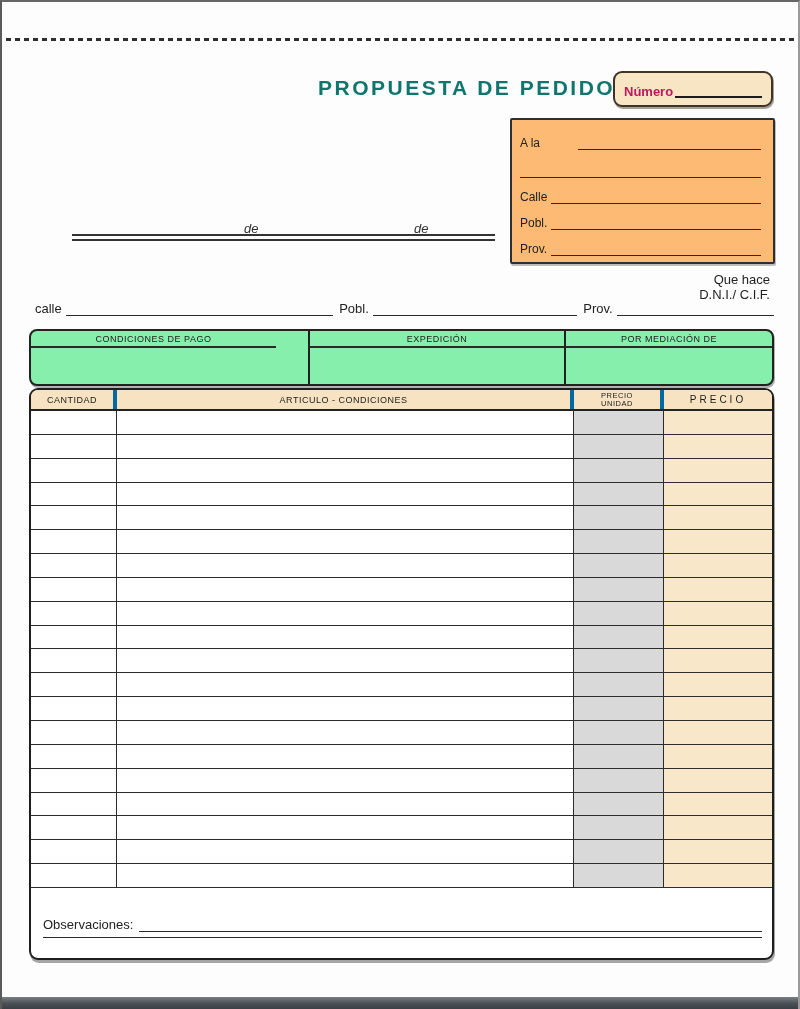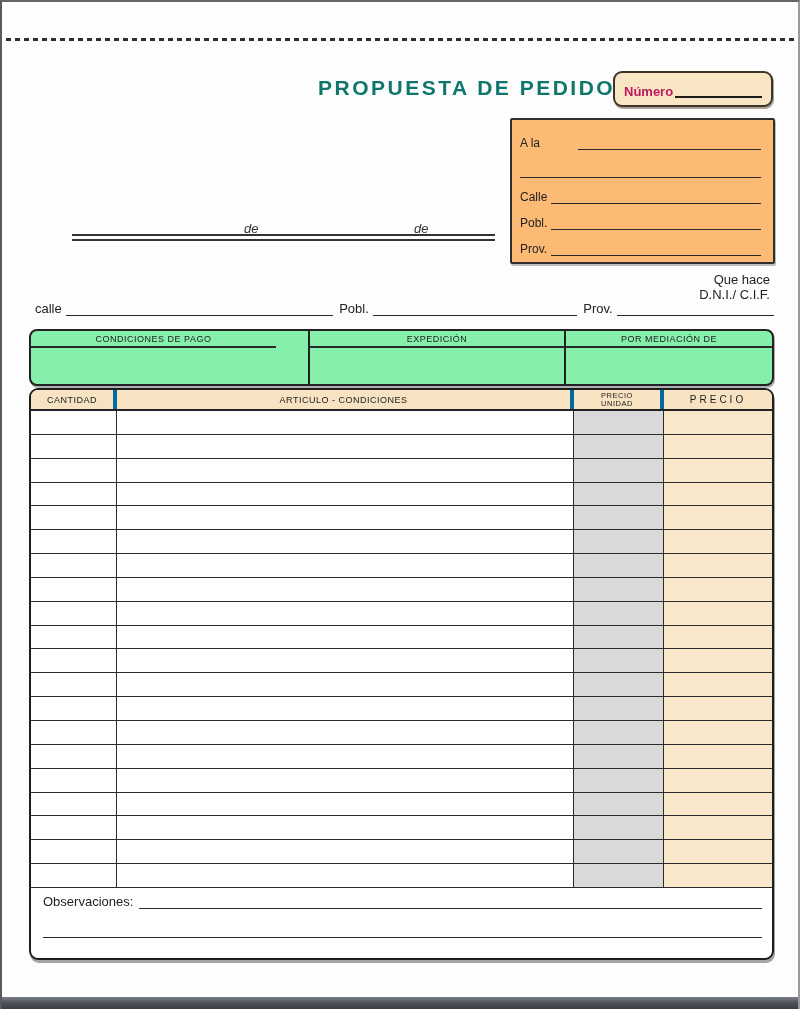--- a/index.html
+++ b/index.html
@@ -88,21 +88,21 @@
   .thc.c3{flex-direction:column; line-height:8px; font-size:7.5px; justify-content:center;}
   .thc.c4{letter-spacing:3px; font-size:10px;}
   .tbody{height:477px; flex:none; display:flex; flex-direction:column;}
   .trow{flex:1; display:flex; border-bottom:1.5px solid #2c2c2c; box-sizing:border-box;}
   .tc{box-sizing:border-box;}
   .tc.c1,.tc.c2,.tc.c3{border-right:1.5px solid #2c2c2c;}
   .tc.c3{background:#d9d9d9;}
   .tc.c4{background:#f9e7c9;}
 
   .obs-area{position:relative; flex:1;}
-  .obs-row{position:absolute; left:12px; right:10px; top:3px; display:flex; align-items:flex-end; height:18px;}
+  .obs-row{position:absolute; left:12px; right:10px; top:26px; display:flex; align-items:flex-end; height:18px;}
   .obs-row .lbl{font-size:13px; color:#222; padding-right:6px; line-height:14px;}
   .obs-row .uline{flex:1; border-bottom:1.5px solid #2a2a2a; height:11px;}
   .obs-line2{position:absolute; left:12px; right:10px; top:49px; border-bottom:1.5px solid #2a2a2a;}
 
   .bottom-band{
     position:absolute; left:0; right:0; bottom:0; height:12px;
     background:linear-gradient(180deg,#7a7f86 0%, #4a4f56 55%, #3a3f46 100%);
   }
 </style>
 </head>

